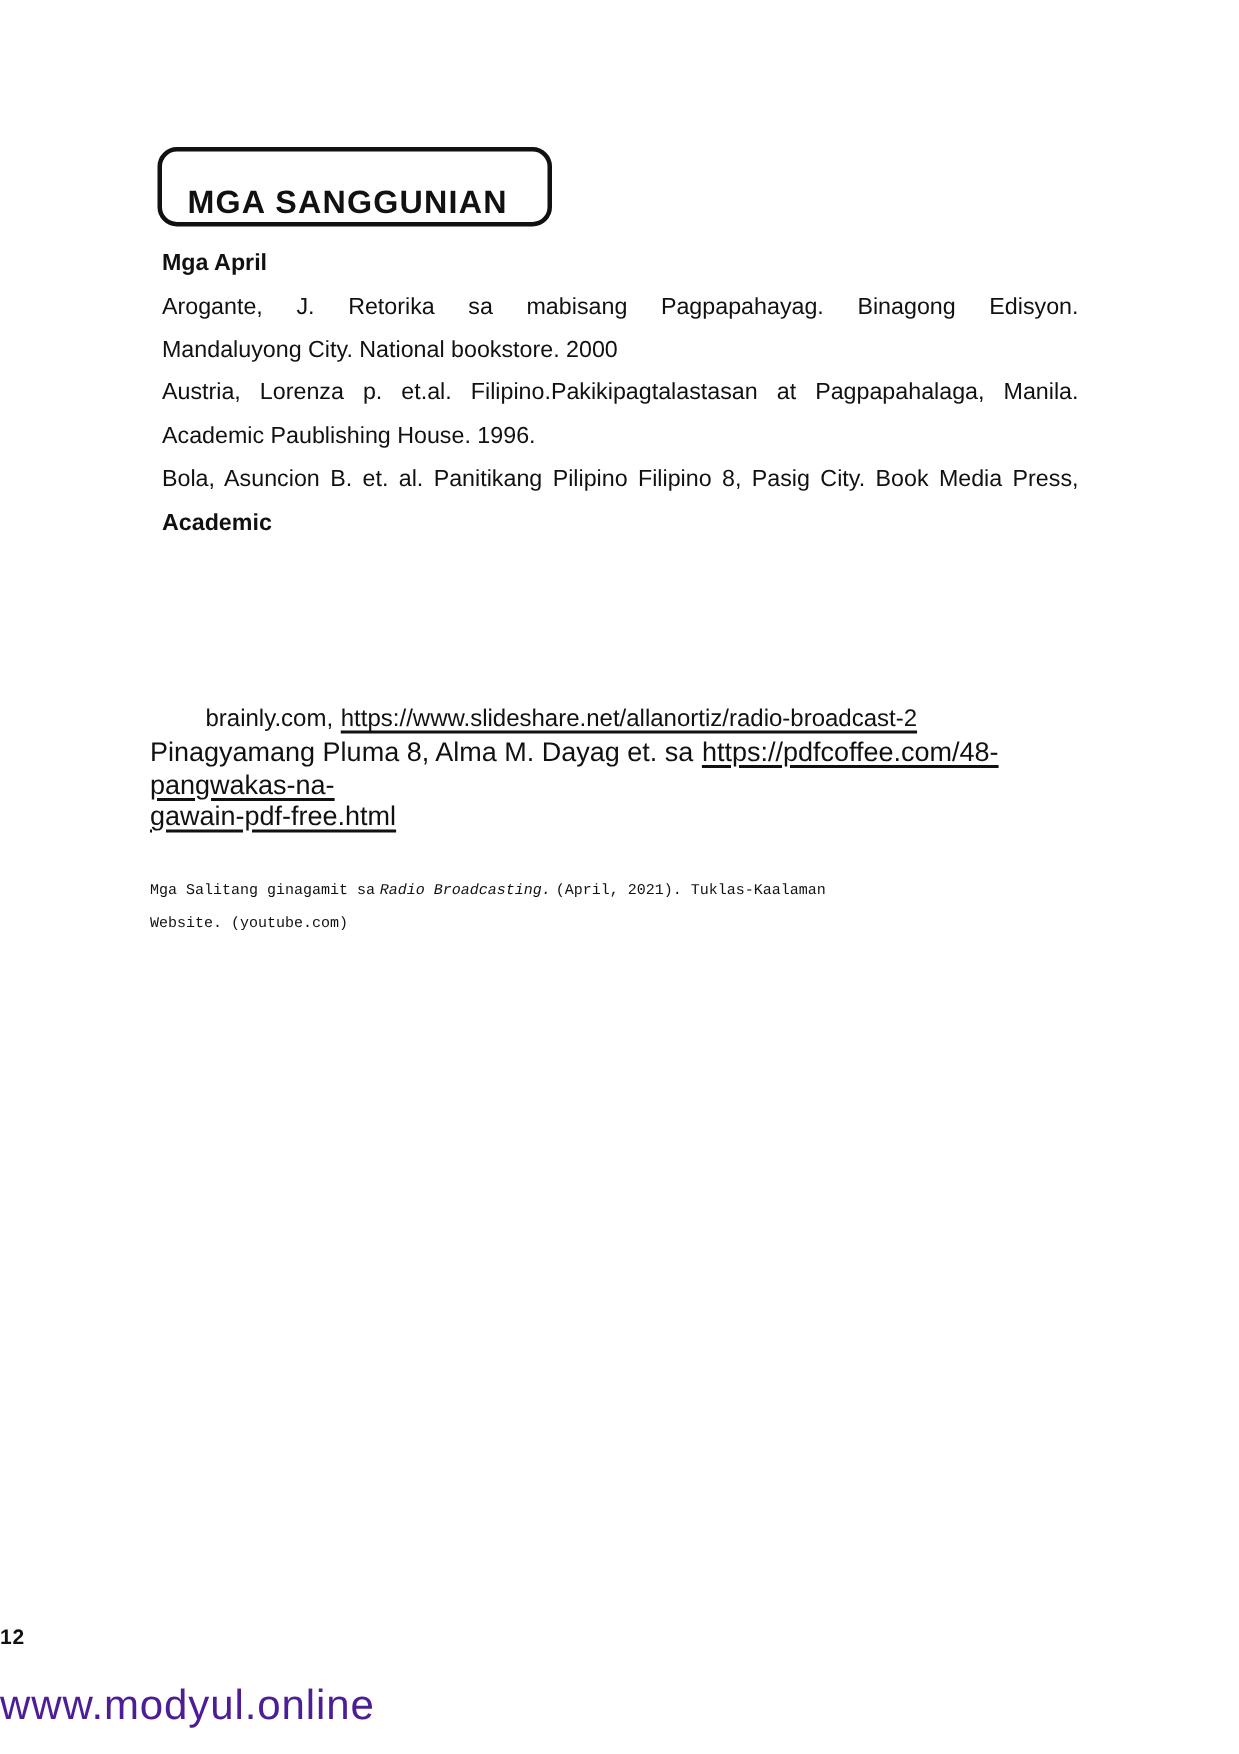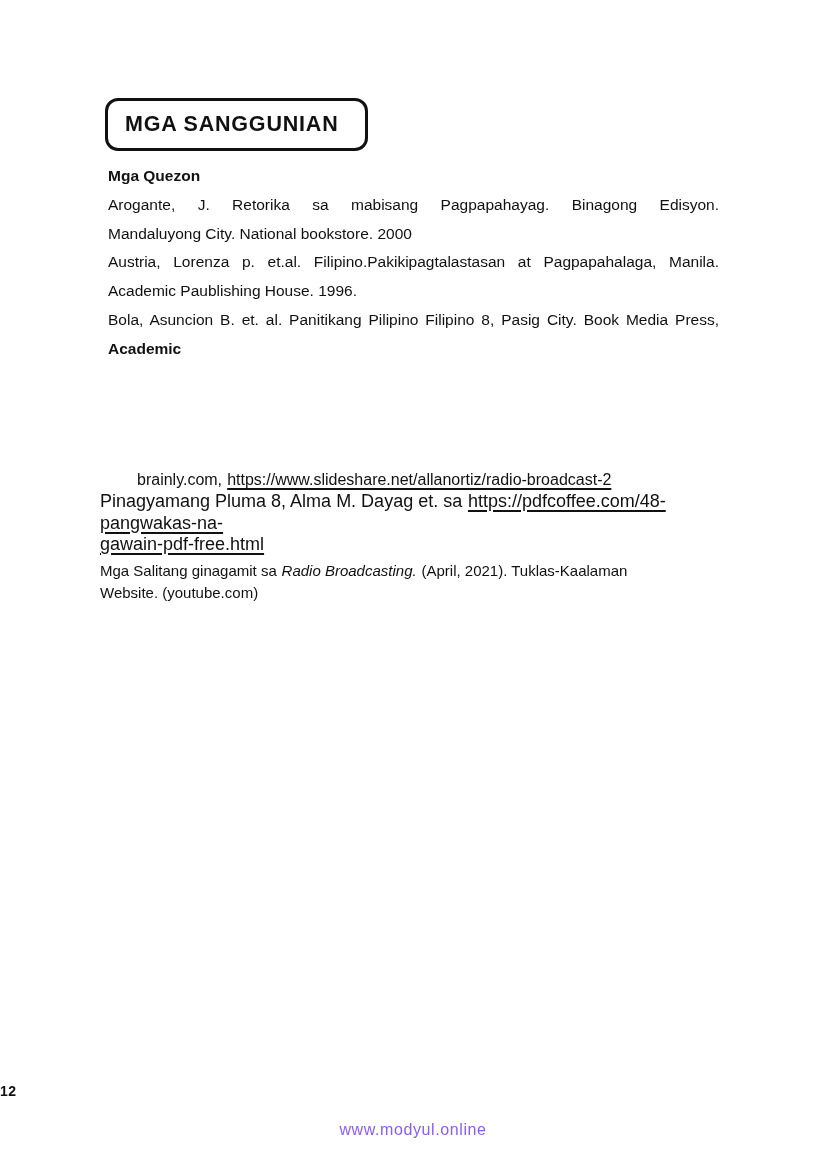--- a/index.html
+++ b/index.html
@@ -18,21 +18,21 @@
   
   .title-box {
     position: absolute;
     left: 105px;
     top: 98px;
     width: 263px;
     height: 53px;
     border: 3px solid #111111;
     border-radius: 13px;
     display: flex;
-    align-items: center;
+    align-items: flex-end;
     padding-left: 17px;
     background: #ffffff;
   }
   .title-box .title-text {
     font-size: 21.5px;
     font-weight: 700;
     letter-spacing: 0.8px;
     white-space: nowrap;
   }
 
@@ -47,21 +47,21 @@
   }
   .block-heading { font-weight: 700; text-align: left; }
   .ref-line { text-align: justify; }
   .ref-line.stretch { text-align-last: justify; }
   .ref-line.last { text-align: left; text-align-last: left; }
 
   
   .web-entry { position: absolute; left: 100px; width: 626px; }
   .entry-brainly { top: 469px; font-size: 16px; line-height: 22px; margin-left: 37px; }
   .entry-pdfcoffee { top: 491px; font-size: 18px; line-height: 21.5px; }
-  .entry-youtube { top: 560px; font-size: 15px; line-height: 22px; }
+  .entry-youtube { top: 584px; font-size: 10px; line-height: 22px; font-family: Liberation Mono, monospace; }
 
   .prefix { margin-right: 0.32em; }
   .italic { font-style: italic; margin-right: 0.32em; }
   .link {
     color: #111111;
     text-decoration: underline;
     text-underline-offset: 3px;
     text-decoration-thickness: 1.5px;
     cursor: pointer;
   }
@@ -75,37 +75,37 @@
     text-align: left;
     font-size: 14px;
     font-weight: 600;
     letter-spacing: 0.5px;
   }
   .watermark {
     position: absolute;
     left: 0;
     top: 1121px;
     width: 100%;
-    text-align: center;
-    font-size: 16px;
-    color: #8b5cf6;
+    text-align: left;
+    font-size: 28px;
+    color: #4c1d95;
     letter-spacing: 0.6px;
   }
 </style>
 </head>
 <body>
 
 <div class="page">
 
   <div class="title-box">
     <span class="title-text">MGA SANGGUNIAN</span>
   </div>
 
   <div class="books-block">
-    <div class="block-heading">Mga Quezon</div>
+    <div class="block-heading">Mga April</div>
 
     <div>
       <div class="ref-line stretch">Arogante, J. Retorika sa mabisang Pagpapahayag. Binagong Edisyon.</div>
       <div class="ref-line last">Mandaluyong City. National bookstore. 2000</div>
     </div>
 
     <div>
       <div class="ref-line stretch">Austria, Lorenza p. et.al. Filipino.Pakikipagtalastasan at Pagpapahalaga, Manila.</div>
       <div class="ref-line last">Academic Paublishing House. 1996.</div>
     </div>

